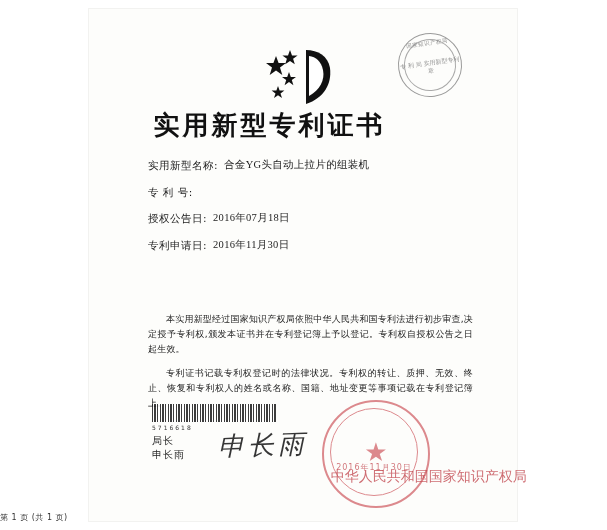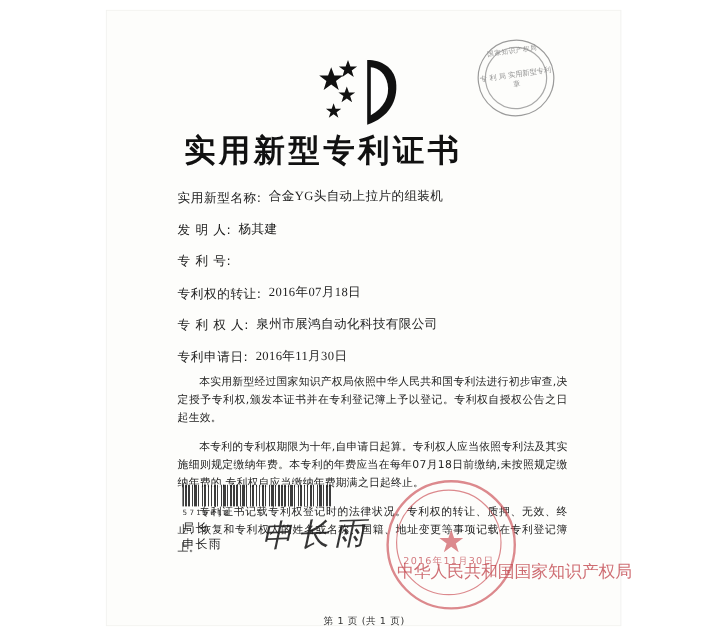--- a/index.html
+++ b/index.html
@@ -264,21 +264,20 @@
     opacity: .7;
     letter-spacing: 1px;
   }
 
   
   .footer {
     position: absolute;
     left: 0;
     top: 512px;
     width: 607px;
-    text-align: center;
     font-size: 8px;
     color: #333;
     letter-spacing: 0.5px;
   }
 </style>
 </head>
 <body>
 
 <div class="page">
 
@@ -306,43 +305,34 @@
   </div>
 
   <div class="title">实用新型专利证书</div>
 
   <div class="fields">
     <div class="row">
       <span class="lbl">实用新型名称:</span>
       <span class="val">合金YG头自动上拉片的组装机</span>
     </div>
     <div class="row">
-      <span class="lbl">发 明 人:</span>
-      <span class="val">杨其建</span>
-    </div>
-    <div class="row">
       <span class="lbl">专 利 号:</span>
     </div>
     <div class="row">
-      <span class="lbl">专利权的转让:</span>
+      <span class="lbl">授权公告日:</span>
       <span class="val">2016年07月18日</span>
-    </div>
-    <div class="row">
-      <span class="lbl">专 利 权 人:</span>
-      <span class="val">泉州市展鸿自动化科技有限公司</span>
     </div>
     <div class="row">
       <span class="lbl">专利申请日:</span>
       <span class="val">2016年11月30日</span>
     </div>
   </div>
 
   <div class="body-text">
     <p>本实用新型经过国家知识产权局依照中华人民共和国专利法进行初步审查,决定授予专利权,颁发本证书并在专利登记簿上予以登记。专利权自授权公告之日起生效。</p>
-    <p>本专利的专利权期限为十年,自申请日起算。专利权人应当依照专利法及其实施细则规定缴纳年费。本专利的年费应当在每年07月18日前缴纳,未按照规定缴纳年费的,专利权自应当缴纳年费期满之日起终止。</p>
     <p>专利证书记载专利权登记时的法律状况。专利权的转让、质押、无效、终止、恢复和专利权人的姓名或名称、国籍、地址变更等事项记载在专利登记簿上。</p>
   </div>
 
   <div class="barcode"></div>
   <div class="barcode-num">5716618</div>
 
   <div class="director">
     <div>局长</div>
     <div>申长雨</div>
   </div>

